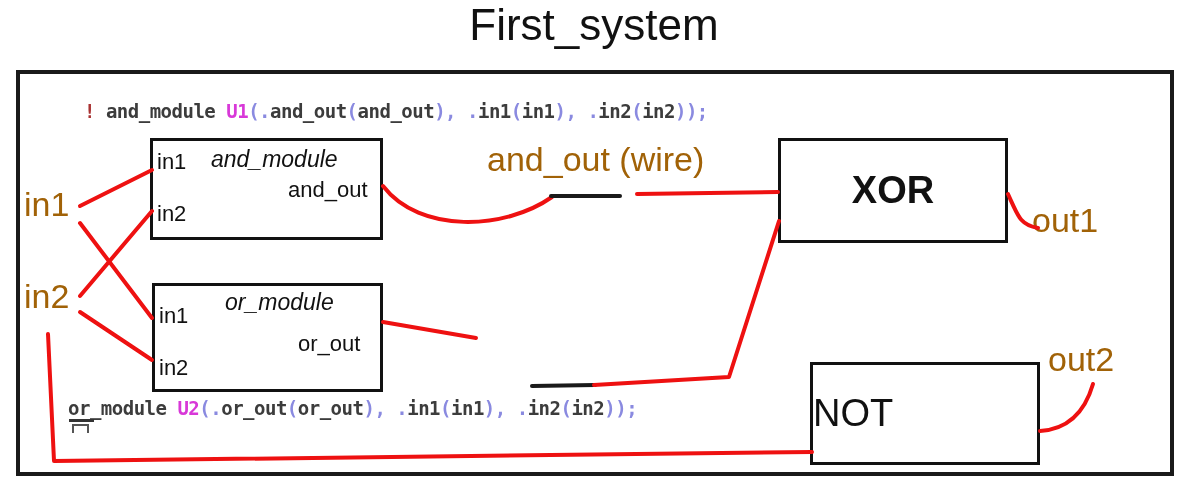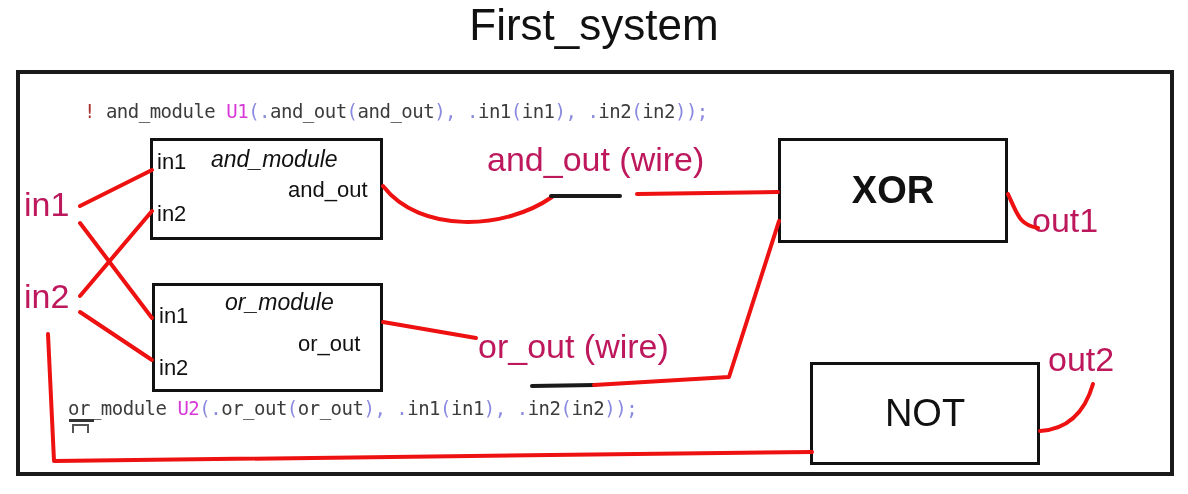--- a/index.html
+++ b/index.html
@@ -17,27 +17,27 @@
   .outer-box{
     position:absolute; left:16px; top:70px; width:1150px; height:398px;
     border:4px solid var(--blk); background:transparent;
   }
   .module-box{
     position:absolute; border:3px solid #111; background:#fff;
   }
   .box-and{left:150px; top:138px; width:227px; height:96px;}
   .box-or{left:152px; top:283px; width:225px; height:103px;}
   .box-xor{left:778px; top:138px; width:224px; height:99px; display:flex; align-items:center; justify-content:center;font-weight:bold;}
-  .box-not{left:810px; top:362px; width:224px; height:97px; display:flex; align-items:center; justify-content:center;}
+  .box-not{left:810px; top:362px; width:224px; height:97px; display:flex; align-items:center; justify-content:flex-start;}
   .gate-label{font-size:38px; color:#111;}
   .port{position:absolute; font-size:22px; color:#111; white-space:nowrap;}
   .mod-title{position:absolute; font-size:23px; font-style:italic; color:#111; white-space:nowrap;}
-  .big-label{position:absolute; font-size:34px; color:#be185d; white-space:nowrap;}
+  .big-label{position:absolute; font-size:34px; color:#a16207; white-space:nowrap;}
   .code{
-    position:absolute; font-family:"DejaVu Sans Mono", monospace; font-weight:normal;
+    position:absolute; font-family:"DejaVu Sans Mono", monospace; font-weight:bold;
     font-size:19px; white-space:pre; color:var(--pl); letter-spacing:-0.5px;
   }
   .tk-kw{color:var(--kw);}
   .tk-pl{color:var(--pl);}
   .tk-mg{color:var(--mg);}
   .tk-pu{color:var(--pu);}
   .wires{position:absolute; left:0; top:0; width:1188px; height:494px; pointer-events:none;}
   .underline-mark{position:absolute; left:69px; top:419px; width:25px; height:3px; background:#333;}
   .bracket-mark{
     position:absolute; left:72px; top:424px; width:13px; height:7px;
@@ -73,21 +73,20 @@
     <span class="gate-label">XOR</span>
   </div>
 
   <div class="module-box box-not">
     <span class="gate-label">NOT</span>
   </div>
 
   <div class="big-label" style="left:24px; top:185px;">in1</div>
   <div class="big-label" style="left:24px; top:277px;">in2</div>
   <div class="big-label" style="left:487px; top:140px;">and_out (wire)</div>
-  <div class="big-label" style="left:478px; top:327px;">or_out (wire)</div>
   <div class="big-label" style="left:1032px; top:201px;">out1</div>
   <div class="big-label" style="left:1048px; top:340px;">out2</div>
 
 
   <div class="code" style="left:68px; top:397px;"><span class="tk-pl">or_module </span><span class="tk-mg">U2</span><span class="tk-pu">(</span><span class="tk-pu">.</span><span class="tk-pl">or_out</span><span class="tk-pu">(</span><span class="tk-pl">or_out</span><span class="tk-pu">)</span><span class="tk-pu">, </span><span class="tk-pu">.</span><span class="tk-pl">in1</span><span class="tk-pu">(</span><span class="tk-pl">in1</span><span class="tk-pu">)</span><span class="tk-pu">, </span><span class="tk-pu">.</span><span class="tk-pl">in2</span><span class="tk-pu">(</span><span class="tk-pl">in2</span><span class="tk-pu">))</span><span class="tk-pu">;</span></div>
   <div class="underline-mark"></div>
   <div class="bracket-mark"></div>
 
   <svg class="wires" viewBox="0 0 1188 494">
     <path class="wire-red" d="M 80 206 L 152 170" fill="none" stroke-width="4" stroke-linecap="round" stroke="#ee1111"></path>

